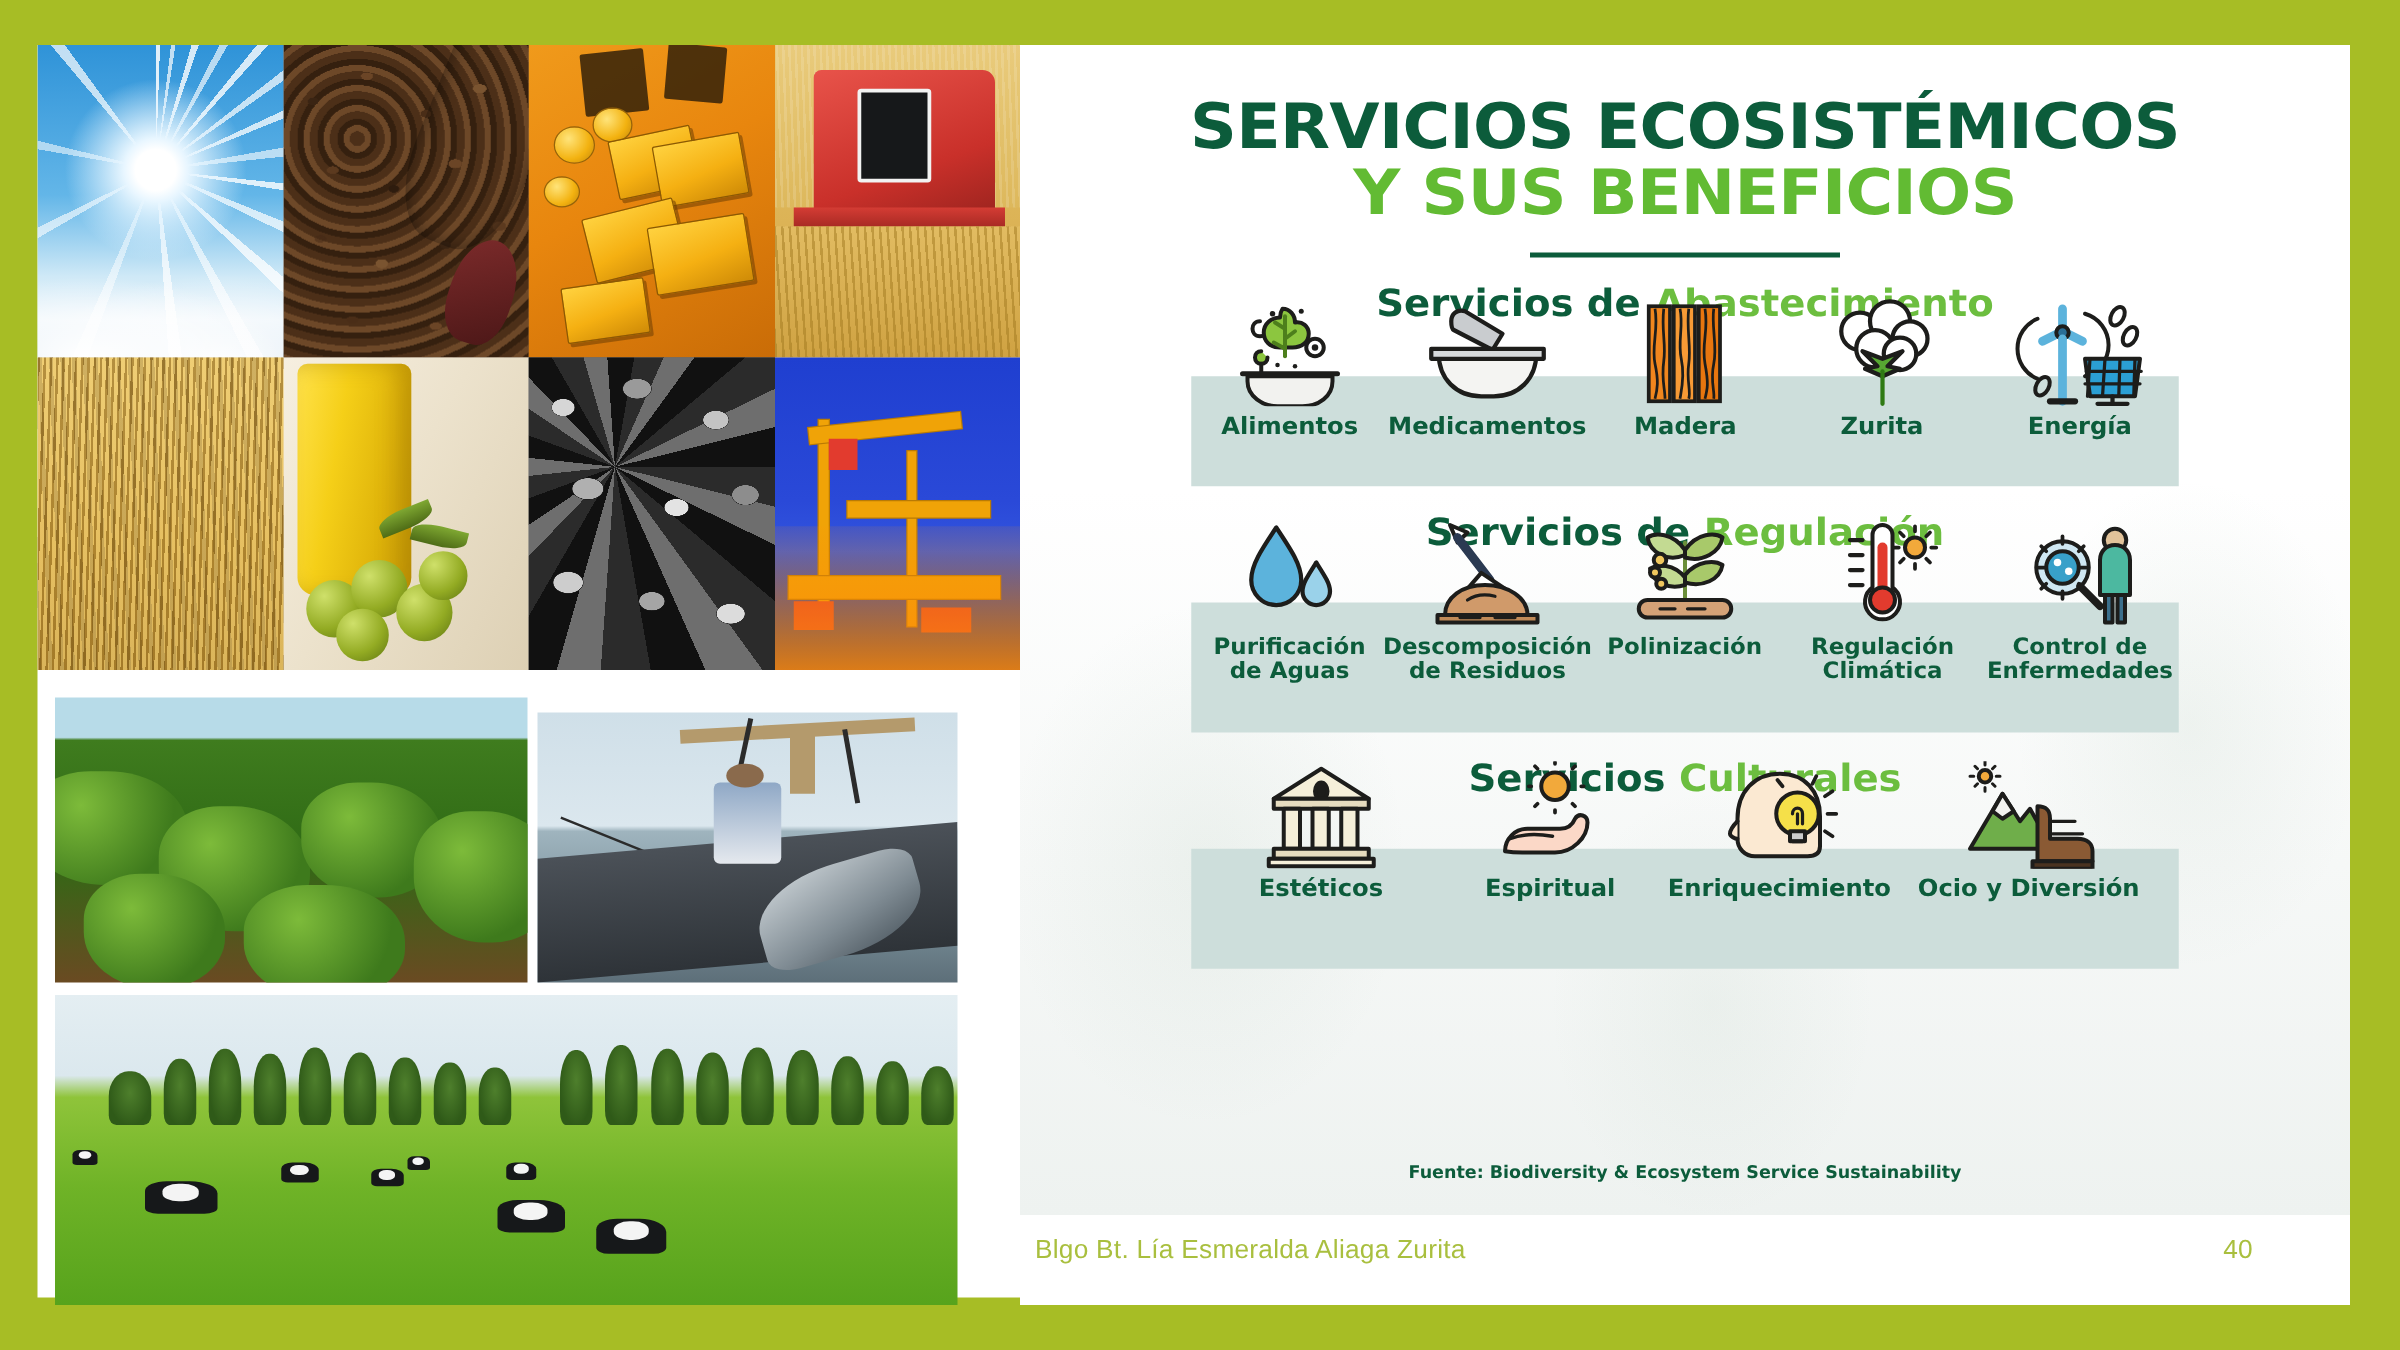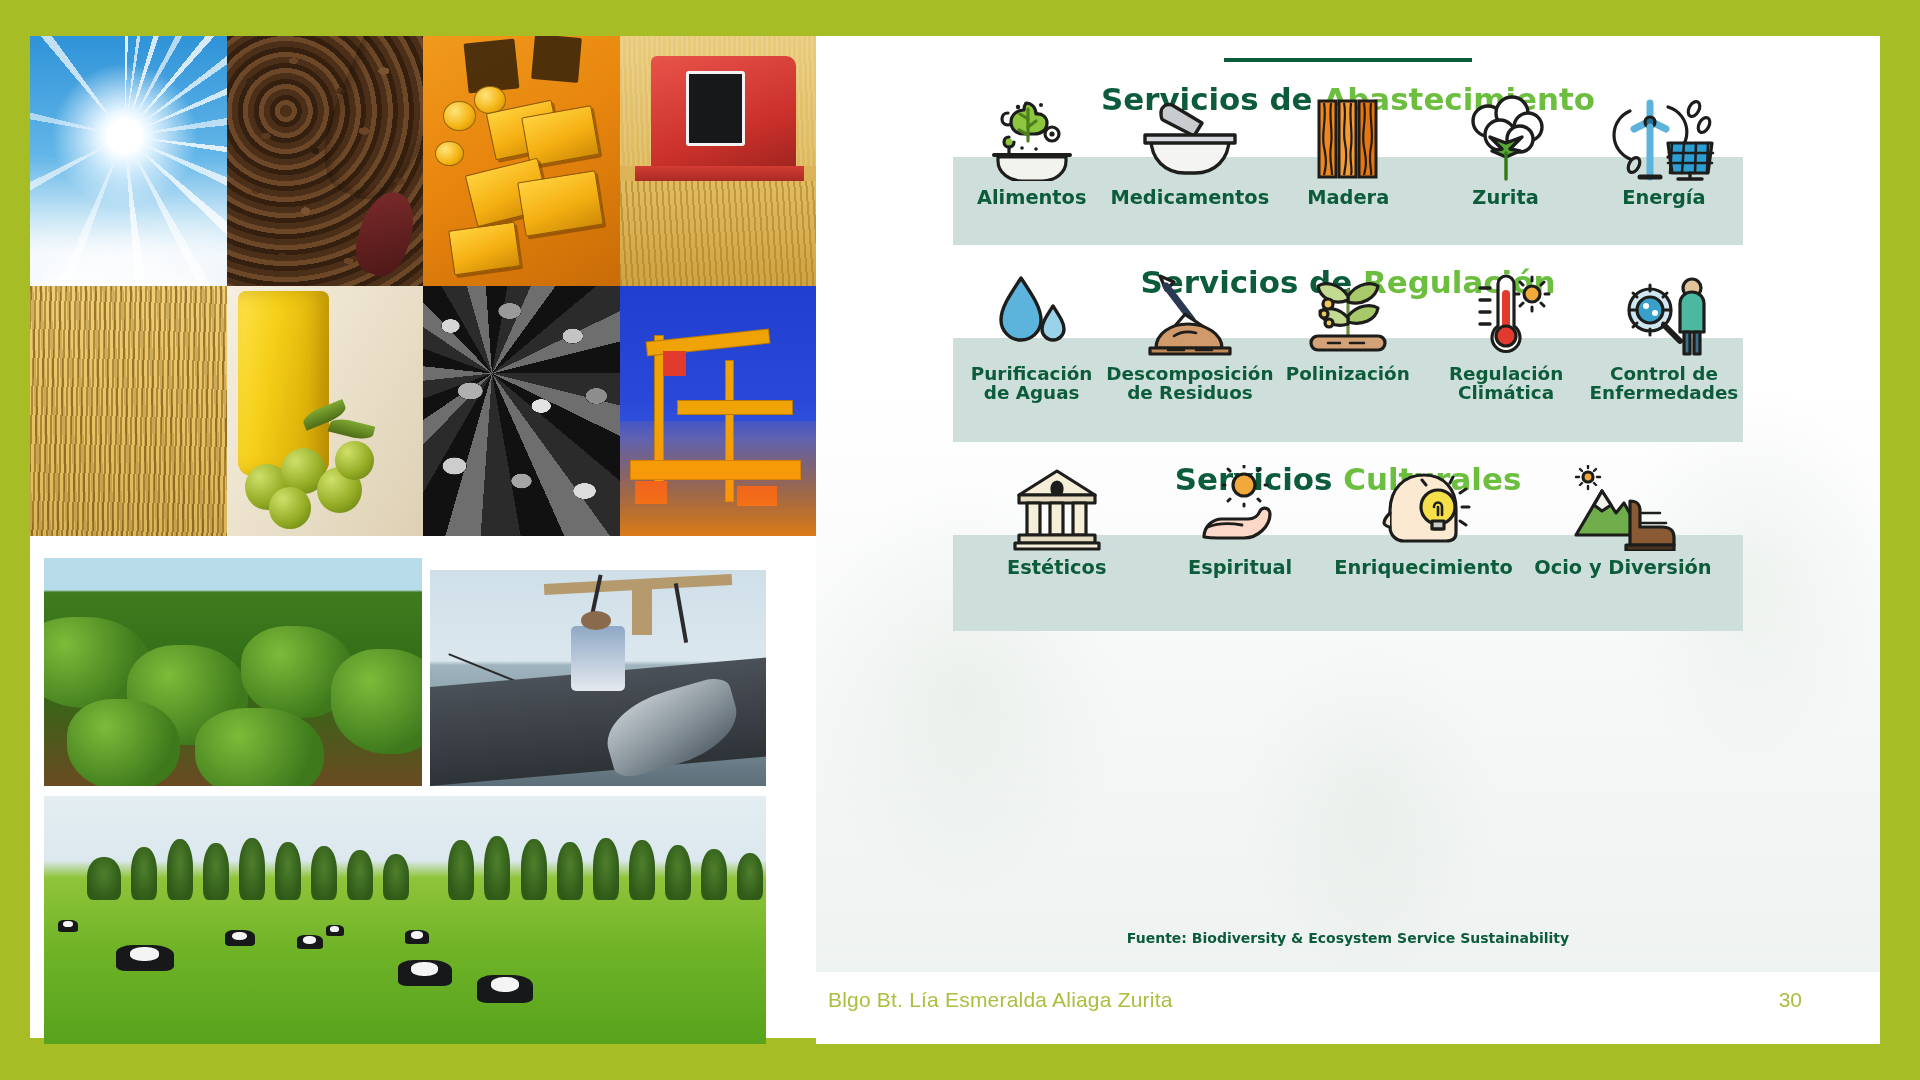--- a/index.html
+++ b/index.html
@@ -533,20 +533,24 @@
         <div class="cow" style="left:49%;top:66%;width:54px;height:26px"></div>
         <div class="cow" style="left:60%;top:72%;width:56px;height:28px"></div>
       </div>
 
     </div>
   </div>
 
   <div class="right-col">
     <div class="info-card">
 
+      <div class="ig-title">
+        <div class="l1">SERVICIOS ECOSISTÉMICOS</div>
+        <div class="l2">Y SUS BENEFICIOS</div>
+      </div>
       <div class="ig-rule"></div>
 
       <div class="sec-head">
         <span>Servicios de </span><span class="accent">Abastecimiento</span>
       </div>
 
       <div class="band b1">
         <div class="row r1">
 
           <div class="cell">
@@ -844,16 +848,16 @@
           </div>
         </div>
       </div>
 
       <div class="ig-source">Fuente: Biodiversity &amp; Ecosystem Service Sustainability</div>
     </div>
   </div>
 
   <div class="footer">
     <div class="author">Blgo Bt. Lía Esmeralda Aliaga Zurita</div>
-    <div class="pageno">30</div>
+    <div class="pageno">40</div>
   </div>
 
 </div>
 
 </body></html>

